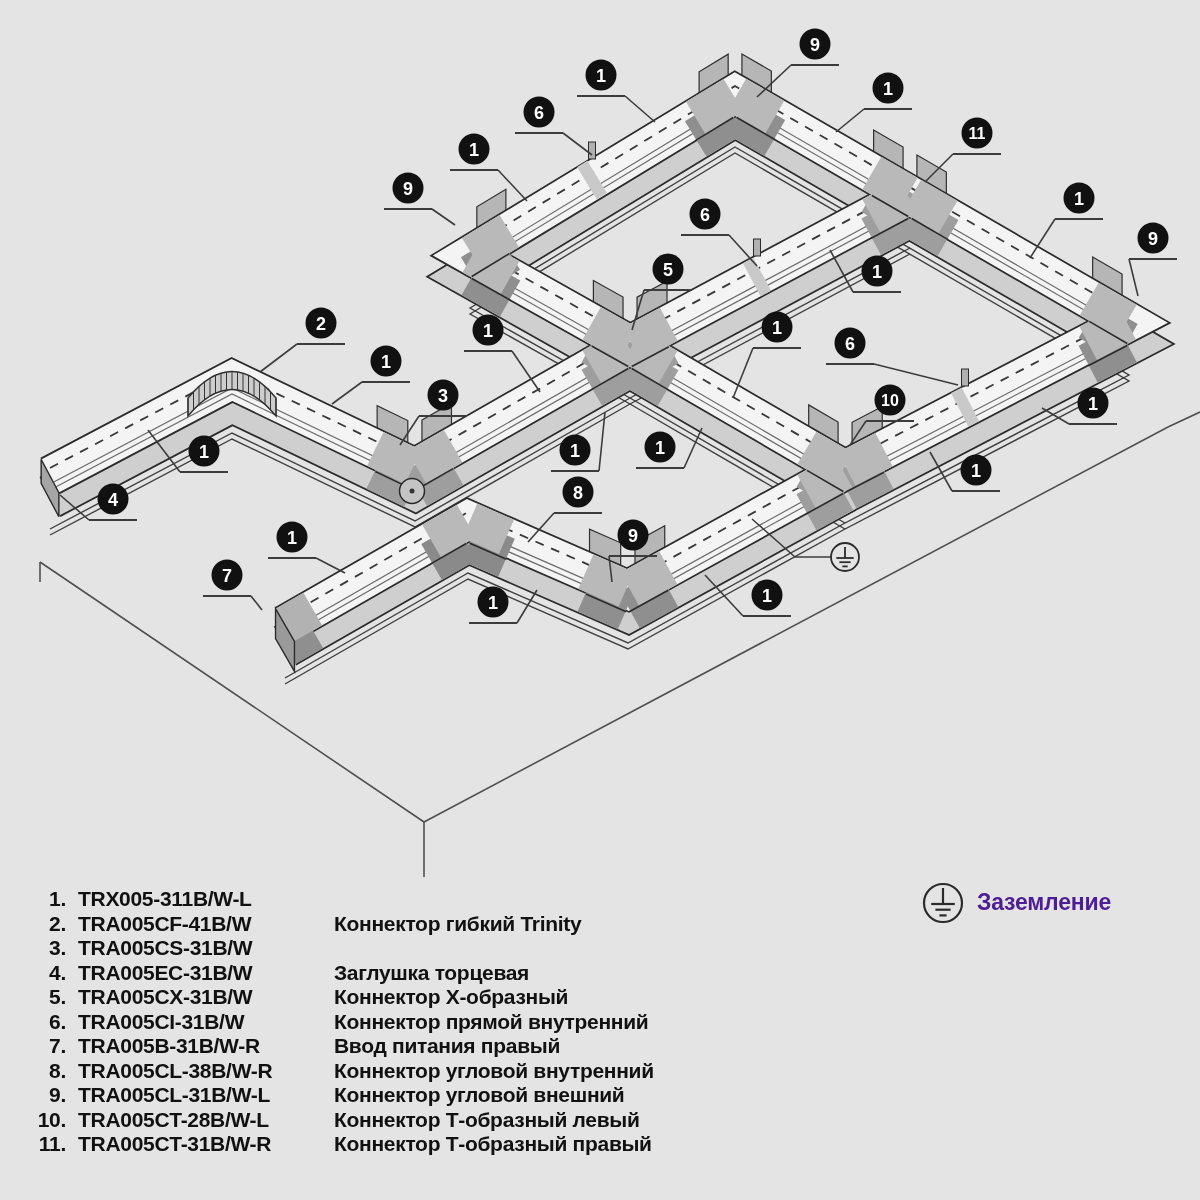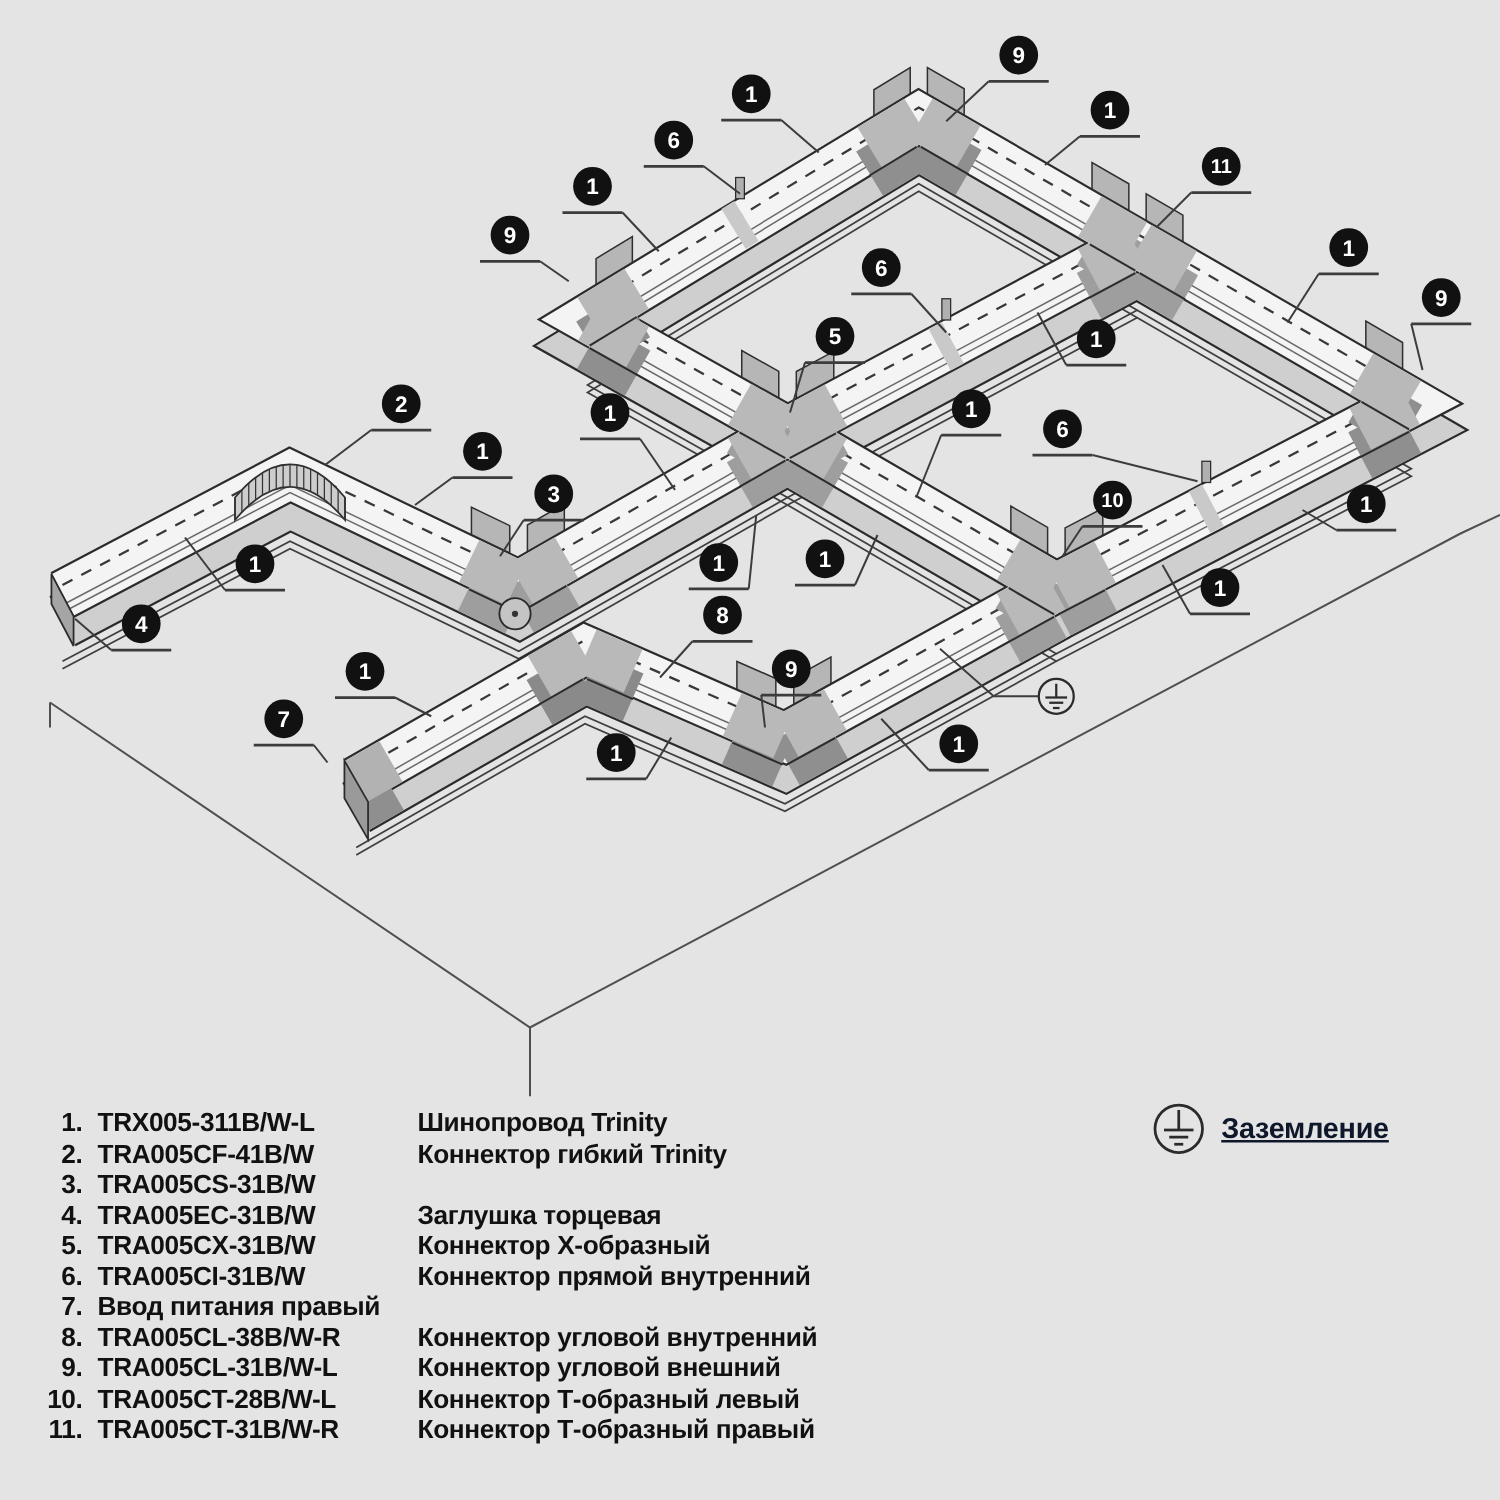--- a/index.html
+++ b/index.html
@@ -5,21 +5,21 @@
   html,body{margin:0;padding:0;}
   body{width:1200px;height:1200px;background:#e4e4e4;font-family:"Liberation Sans",sans-serif;}
   #page{position:relative;width:1200px;height:1200px;background:#e4e4e4;overflow:hidden;}
   #diagram-svg{position:absolute;left:0;top:0;}
   #legend{position:absolute;left:36px;top:887px;z-index:5;color:#111;}
   .lrow{display:grid;grid-template-columns:30px 244px auto;column-gap:12px;line-height:24.5px;
         font-size:21px;font-weight:700;letter-spacing:-0.3px;white-space:nowrap;}
   .lnum{text-align:right;}
   .ldesc{font-weight:600;}
   #ground-label{position:absolute;left:977px;top:889px;z-index:5;font-size:23px;font-weight:600;
-        color:#0f172a;letter-spacing:-0.2px;white-space:nowrap;text-decoration:underline;}
+        color:#4c1d95;letter-spacing:-0.2px;white-space:nowrap;}
 </style>
 </head>
 <body>
 
 <div id="page">
   <svg id="diagram-svg" width="1200" height="1200" viewBox="0 0 1200 1200">
       <g>
         <polyline points="40,562 424,822 1168,427 1200,412" fill="none" stroke="#4f4f4f" stroke-width="1.6"></polyline>
         <line x1="40" y1="562" x2="40" y2="582" stroke="#4f4f4f" stroke-width="1.6"></line>
         <line x1="424" y1="822" x2="424" y2="877" stroke="#4f4f4f" stroke-width="1.6"></line>
@@ -387,21 +387,20 @@
           <line x1="517" y1="623" x2="537" y2="590" stroke="#3c3c3c" stroke-width="1.6"></line>
           <circle cx="493" cy="602" r="15.5" fill="#111111"></circle>
           <text x="493" y="608.5" text-anchor="middle" fill="#ffffff" font-family="&quot;Liberation Sans&quot;,sans-serif" font-size="18" font-weight="bold">1</text>
         </g>
       </g>
     </svg>
   <div id="legend">
       <div class="lrow">
         <span class="lnum">1.</span>
         <span class="lcode">TRX005-311B/W-L</span>
-        <span class="ldesc">Шинопровод Trinity</span>
       </div>
       <div class="lrow">
         <span class="lnum">2.</span>
         <span class="lcode">TRA005CF-41B/W</span>
         <span class="ldesc">Коннектор гибкий Trinity</span>
       </div>
       <div class="lrow">
         <span class="lnum">3.</span>
         <span class="lcode">TRA005CS-31B/W</span>
       </div>
@@ -415,20 +414,21 @@
         <span class="lcode">TRA005CX-31B/W</span>
         <span class="ldesc">Коннектор Х-образный</span>
       </div>
       <div class="lrow">
         <span class="lnum">6.</span>
         <span class="lcode">TRA005CI-31B/W</span>
         <span class="ldesc">Коннектор прямой внутренний</span>
       </div>
       <div class="lrow">
         <span class="lnum">7.</span>
+        <span class="lcode">TRA005B-31B/W-R</span>
         <span class="ldesc">Ввод питания правый</span>
       </div>
       <div class="lrow">
         <span class="lnum">8.</span>
         <span class="lcode">TRA005CL-38B/W-R</span>
         <span class="ldesc">Коннектор угловой внутренний</span>
       </div>
       <div class="lrow">
         <span class="lnum">9.</span>
         <span class="lcode">TRA005CL-31B/W-L</span>

